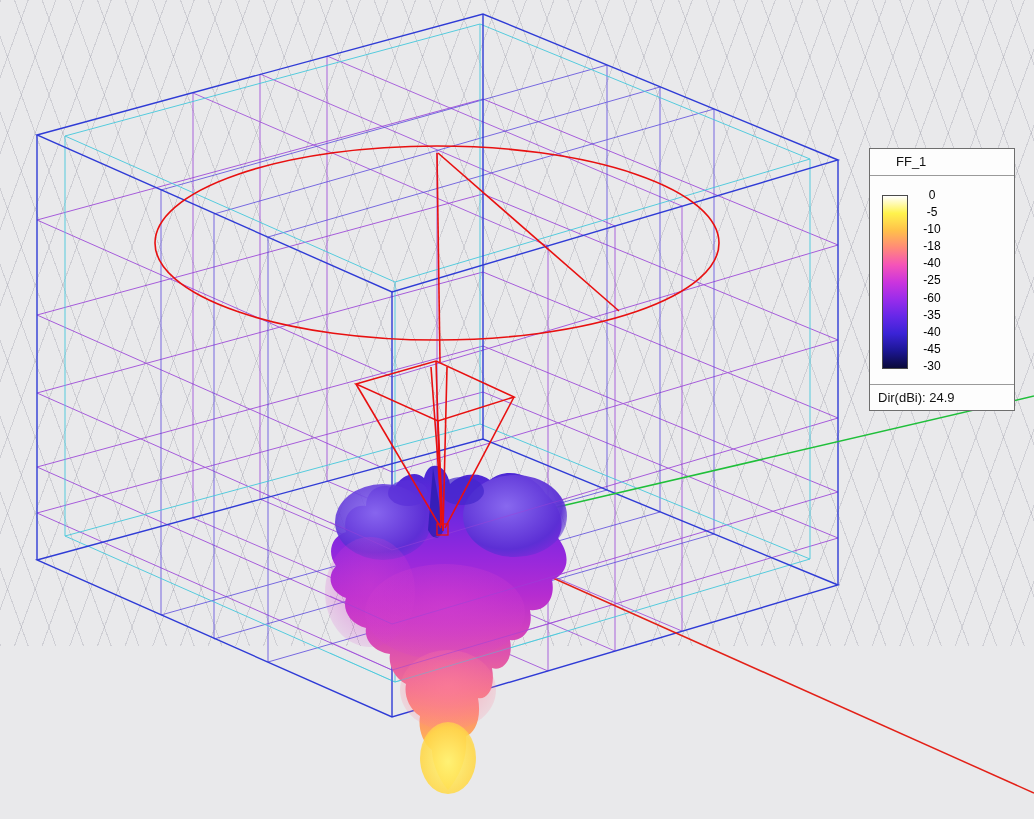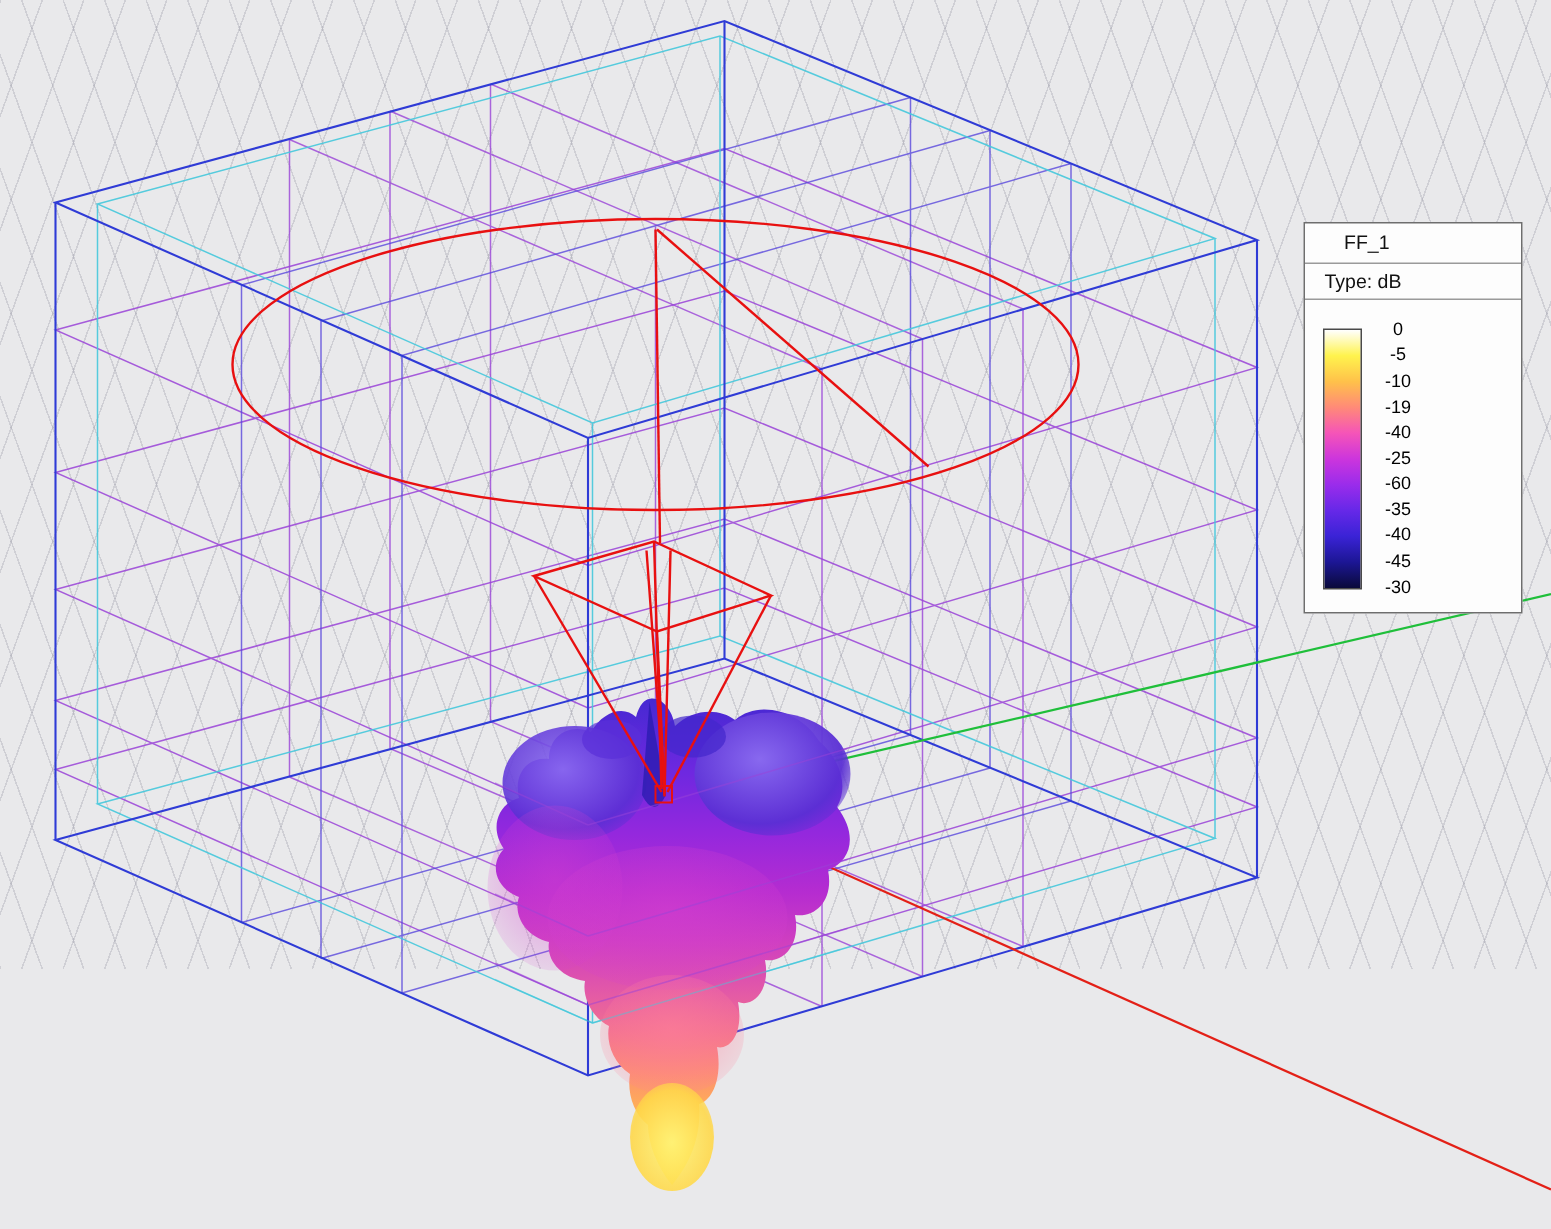--- a/index.html
+++ b/index.html
@@ -194,32 +194,32 @@
       <line x1="356" y1="384" x2="441" y2="528"></line>
       <line x1="436" y1="361" x2="441" y2="526"></line>
       <line x1="514" y1="397" x2="445" y2="528"></line>
       <line x1="438" y1="421" x2="443" y2="528"></line>
       <rect x="437" y="524" width="11" height="11" stroke-width="1.3"></rect>
     </g>
   </svg>
 
   <div class="legend">
     <div class="legend-title">FF_1</div>
-    <div class="legend-type">Type: dB</div>
     <div class="legend-bar-wrap">
       <div class="colorbar" style="background: linear-gradient(rgb(255, 255, 255), rgb(255, 243, 77), rgb(255, 193, 74), rgb(255, 138, 120), rgb(245, 84, 184), rgb(204, 53, 221), rgb(154, 44, 235), rgb(102, 40, 232), rgb(58, 35, 214), rgb(28, 22, 148), rgb(10, 10, 58));"></div>
       <div class="tick-col">
         <span>0</span>
         <span>-5</span>
         <span>-10</span>
-        <span>-19</span>
+        <span>-18</span>
         <span>-40</span>
         <span>-25</span>
         <span>-60</span>
         <span>-35</span>
         <span>-40</span>
         <span>-45</span>
         <span>-30</span>
       </div>
     </div>
+    <div class="legend-dir">Dir(dBi): 24.9</div>
   </div>
 
 </div>
 
 </body></html>

